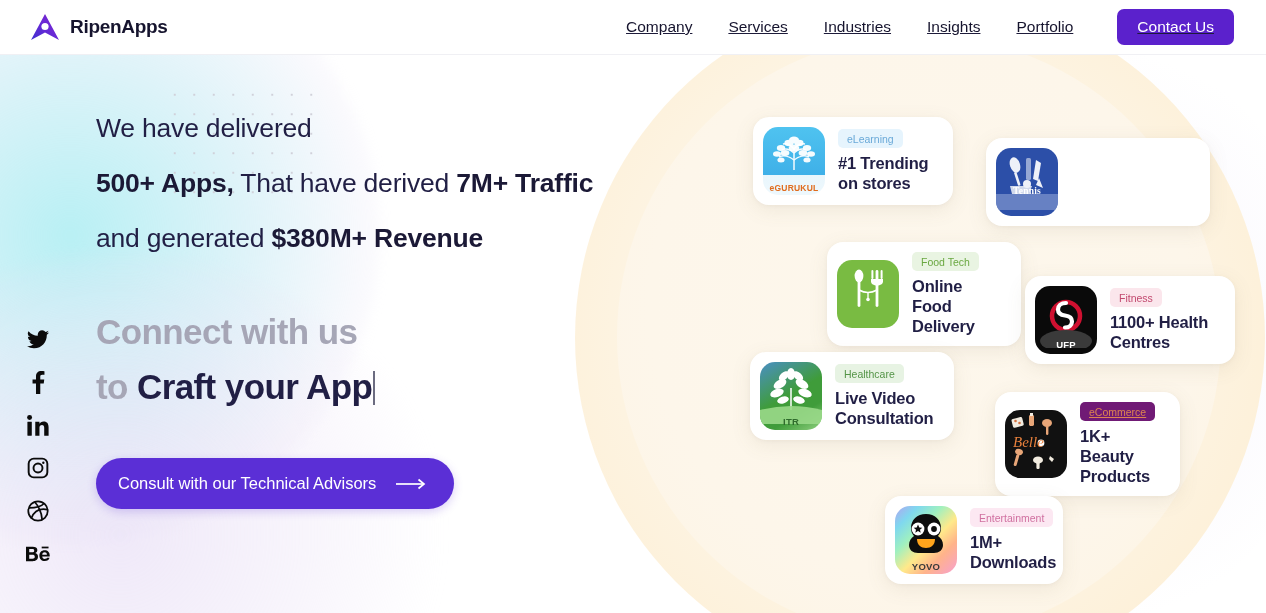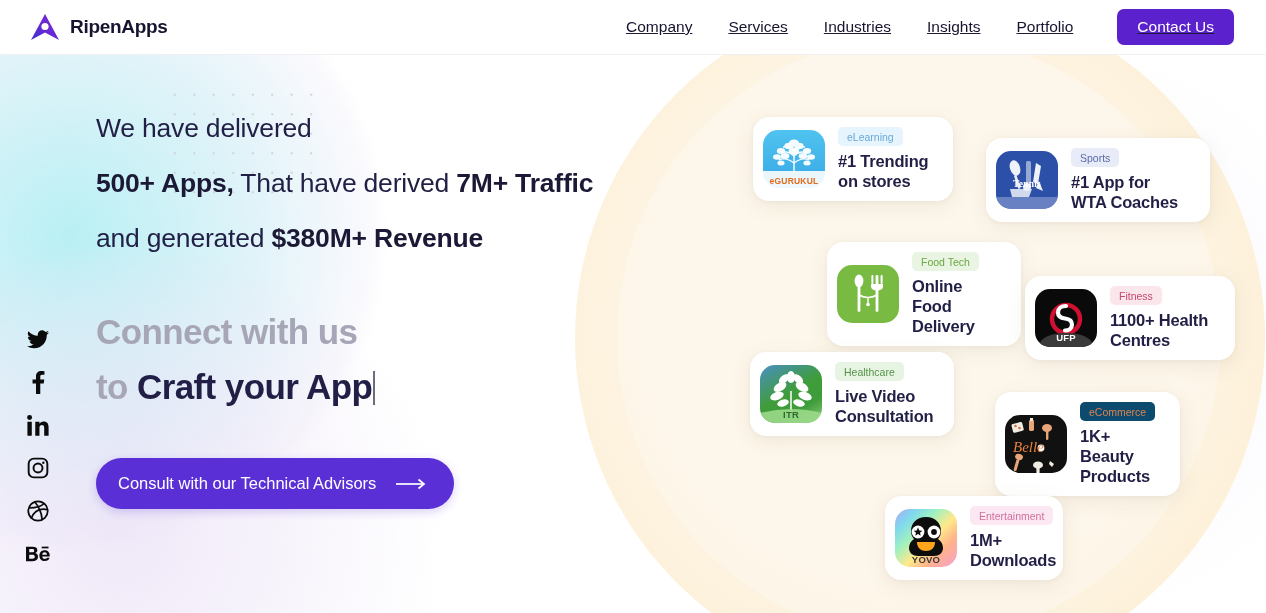--- a/index.html
+++ b/index.html
@@ -140,21 +140,21 @@
   
   .card {
     position:absolute; z-index:25;
     background:#ffffff;
     border-radius:16px;
     box-shadow:0 5px 20px rgba(120,105,80,0.10), 0 1px 4px rgba(120,105,80,0.06);
     display:flex; align-items:center; gap:13px;
     padding:10px 22px 10px 10px;
   }
   .card-icon {
-    width:62px; height:58px; border-radius:15px;
+    width:62px; height:68px; border-radius:15px;
     flex:0 0 62px; position:relative; overflow:hidden;
   }
   .card-body { display:flex; flex-direction:column; gap:5px; }
   .tag {
     align-self:flex-start;
     font-size:10.5px; font-weight:500;
     padding:3.5px 9px; border-radius:5px; white-space:nowrap;
   }
   .card-title {
     font-size:16.5px; font-weight:bold; line-height:20px;
@@ -318,24 +318,20 @@
           <rect x="30" y="10" width="5" height="22" rx="1.5" opacity="0.55"></rect>
           <path d="M40 12l5 3-3 18-5-2z"></path>
           <path d="M14 38h22l-3 8H16z" opacity="0.85"></path>
           <circle cx="31" cy="36" r="4"></circle>
           <path d="M43 30l4 10-7-3z"></path>
         </g>
         <rect x="0" y="46" width="62" height="16" fill="#7b92cc" opacity="0.75"></rect>
       </svg>
       <div class="icon-label" style="bottom:20px;font-family:Liberation Serif, serif;">Tennis</div>
     </div>
-    <div class="card-body">
-      <span class="tag" style="background:#e8ecf8;color:#5a6aa8;">Sports</span>
-      <span class="card-title" style="max-width:120px;">#1 App for WTA Coaches</span>
-    </div>
   </div>
 
   <div class="card" style="left:827px; top:187px; width:194px;">
     <div class="card-icon" style="background:#79bb42;">
       <svg width="62" height="62" viewBox="0 0 62 62">
         <g fill="#ffffff">
           <ellipse cx="22" cy="16" rx="4.4" ry="6.4"></ellipse>
           <rect x="20.6" y="21" width="2.8" height="26" rx="1.4"></rect>
           <rect x="38.6" y="10" width="2.8" height="37" rx="1.4"></rect>
           <rect x="34.4" y="10" width="2" height="9" rx="1"></rect>
@@ -408,21 +404,21 @@
           <ellipse cx="14" cy="42" rx="4" ry="3" transform="rotate(16 14 42)"></ellipse>
           <ellipse cx="33" cy="50" rx="5" ry="3.6" fill="#f2ece0"></ellipse>
           <rect x="31.4" y="52" width="3.2" height="7" rx="1.2" fill="#f2ece0"></rect>
           <path d="M45 46l4 3-2 3-3-3z" fill="#f2ece0"></path>
         </g>
         <circle cx="36" cy="33" r="3.4" fill="#ffffff"></circle>
         <text x="8" y="37" font-family="'Liberation Serif',serif" font-size="15" font-style="italic" fill="#e8803c">Belle</text>
       </svg>
     </div>
     <div class="card-body">
-      <span class="tag" style="background:#0c4a6e;color:#dd8550;">eCommerce</span>
+      <span class="tag" style="background:#701a75;color:#dd8550;text-decoration:underline;">eCommerce</span>
       <span class="card-title" style="max-width:110px;">1K+ Beauty Products</span>
     </div>
   </div>
 
   <div class="card" style="left:885px; top:441px; width:178px;">
     <div class="card-icon" style="background:linear-gradient(135deg,#b2a4f0 0%,#7fd8ef 18%,#9ff0c0 36%,#ffe98a 56%,#ffb38a 74%,#f6a0cf 100%);">
       <svg width="62" height="62" viewBox="0 0 62 62">
         <path d="M31 8c-9 0-15 6-15 14 0 3 1 6 3 8-3 2-5 5-5 9 0 5 4 8 9 8h16c5 0 9-3 9-8 0-4-2-7-5-9 2-2 3-5 3-8 0-8-6-14-15-14z" fill="#0d0d0d"></path>
         <circle cx="23" cy="23" r="6.4" fill="#ffffff"></circle>
         <circle cx="39" cy="23" r="6.4" fill="#ffffff"></circle>

